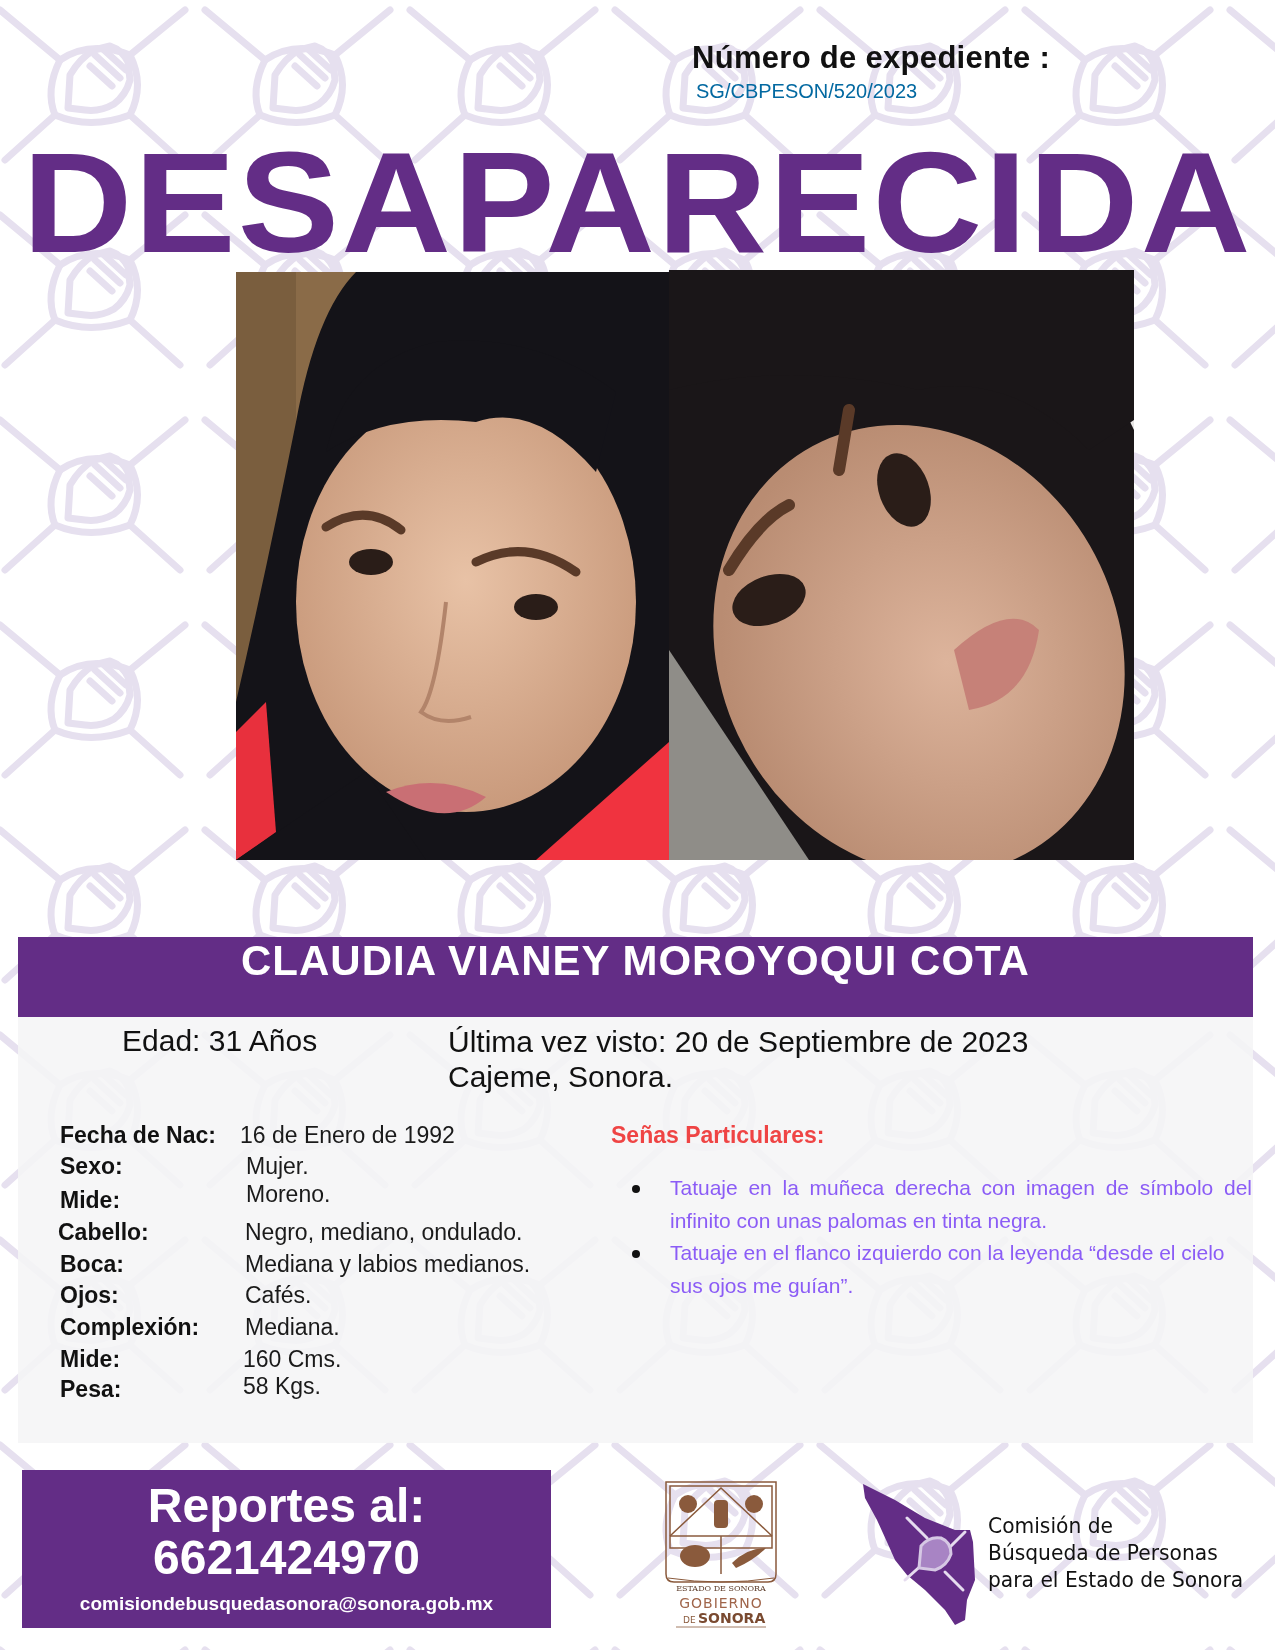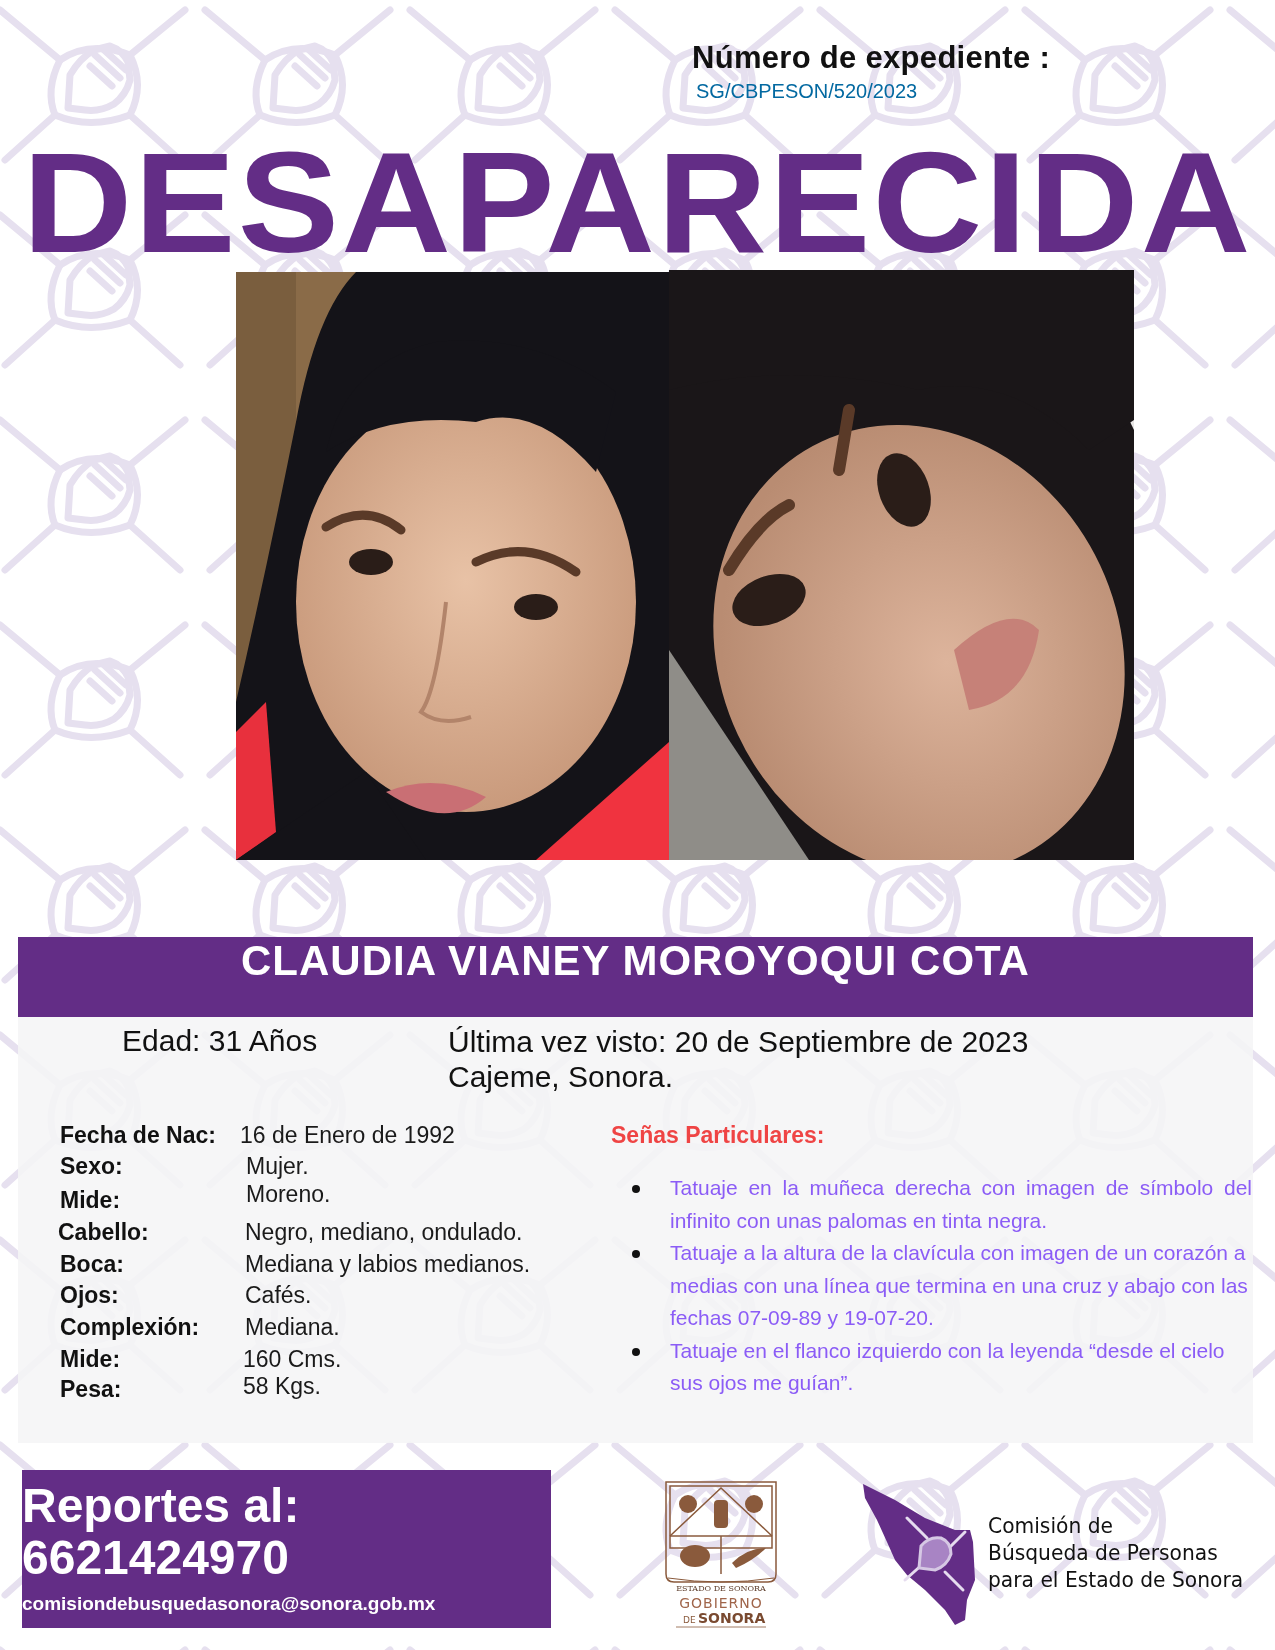--- a/index.html
+++ b/index.html
@@ -33,21 +33,21 @@
   .attr .k{position:absolute;left:0;font-weight:700;color:#111}
   .attr .v{position:absolute;color:#1a1a1a}
 
   .senas-title{left:611px;top:1122px;font-size:23px;font-weight:700;color:#ef4444;white-space:nowrap}
   .senas{left:632px;top:1172px;width:620px}
   .sena{position:relative;padding-left:38px;font-size:21px;line-height:32.5px;color:#8b5cf6;margin-bottom:0}
   .sena .bullet{position:absolute;left:0;top:13px;width:8px;height:8px;border-radius:50%;background:#111}
   .sena.just{text-align:justify;text-align-last:left}
 
   
-  .contact{left:22px;top:1470px;width:529px;height:158px;background:#632d86;color:#fff;}
+  .contact{left:22px;top:1470px;width:529px;height:158px;background:#632d86;color:#fff;text-align:center}
   .contact .l1{position:absolute;left:0;width:100%;top:10px;font-size:48px;font-weight:700;line-height:52px}
   .contact .l2{position:absolute;left:0;width:100%;top:62px;font-size:48px;font-weight:700;line-height:52px}
   .contact .l3{position:absolute;left:0;width:100%;top:122px;font-size:19px;font-weight:700;line-height:24px}
 
   
   .gob-logo{left:662px;top:1478px;width:118px;height:150px}
   .cbp-logo{left:855px;top:1480px;width:140px;height:145px}
   .cbp-text{left:988px;top:1512px;font-size:22px;line-height:27px;color:#111;font-family:"DejaVu Sans",sans-serif;white-space:nowrap;transform:scaleX(0.92);transform-origin:left}
 </style>
 </head>
@@ -178,24 +178,20 @@
 </div>
 
 <div class="layer senas-title">Señas Particulares:</div>
 <div class="layer senas">
   <div class="sena just">
     <span class="bullet"></span>
     <span>Tatuaje en la muñeca derecha con imagen de símbolo del infinito con unas palomas en tinta negra.</span>
   </div>
   <div class="sena">
     <span class="bullet"></span>
-    <span>Tatuaje a la altura de la clavícula con imagen de un corazón a medias con una línea que termina en una cruz y abajo con las fechas 07-09-89 y 19-07-20.</span>
-  </div>
-  <div class="sena">
-    <span class="bullet"></span>
     <span>Tatuaje en el flanco izquierdo con la leyenda “desde el cielo sus ojos me guían”.</span>
   </div>
 </div>
 
 <div class="layer contact">
   <div class="l1">Reportes al:</div>
   <div class="l2">6621424970</div>
   <div class="l3">comisiondebusquedasonora@sonora.gob.mx</div>
 </div>
 

